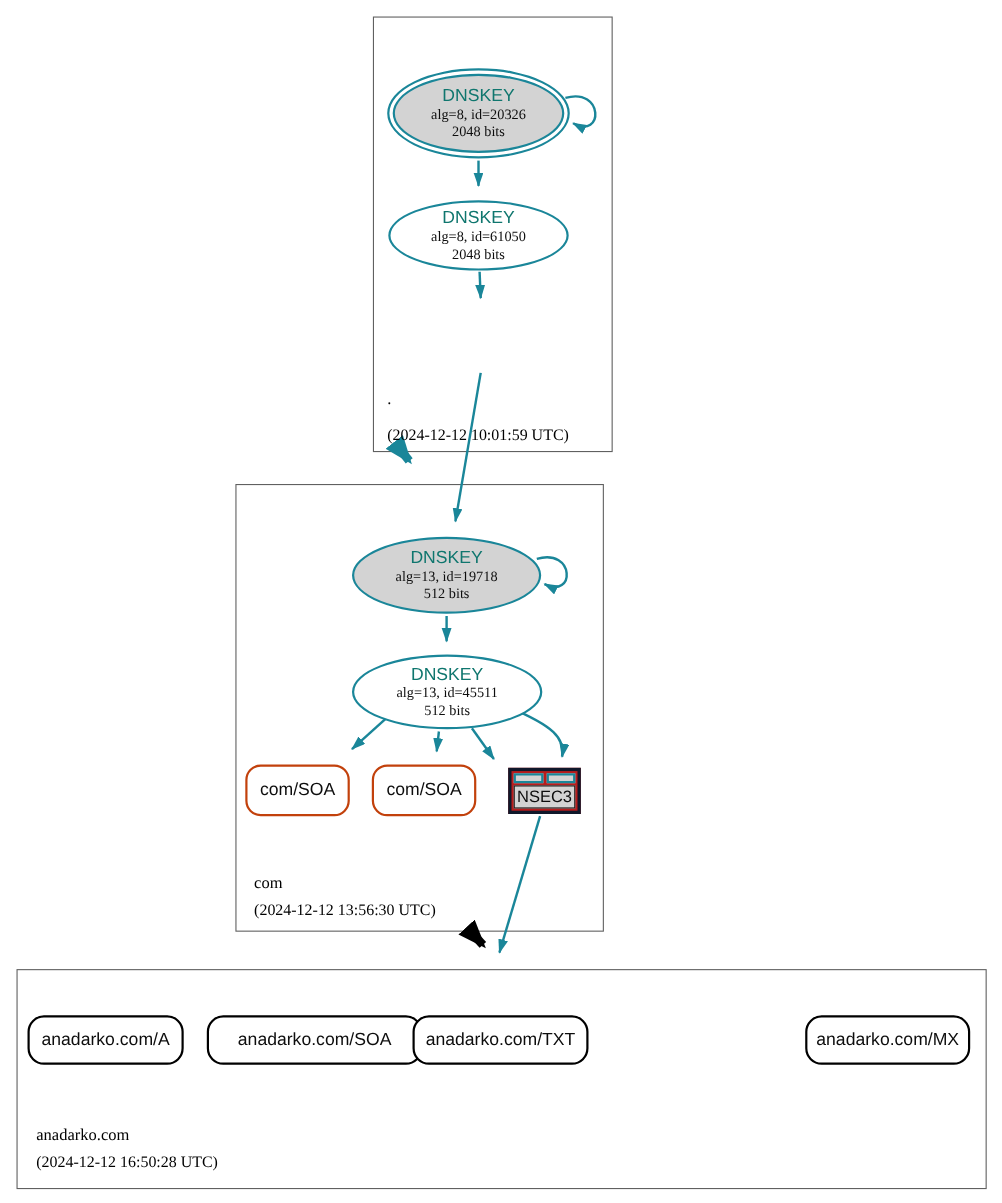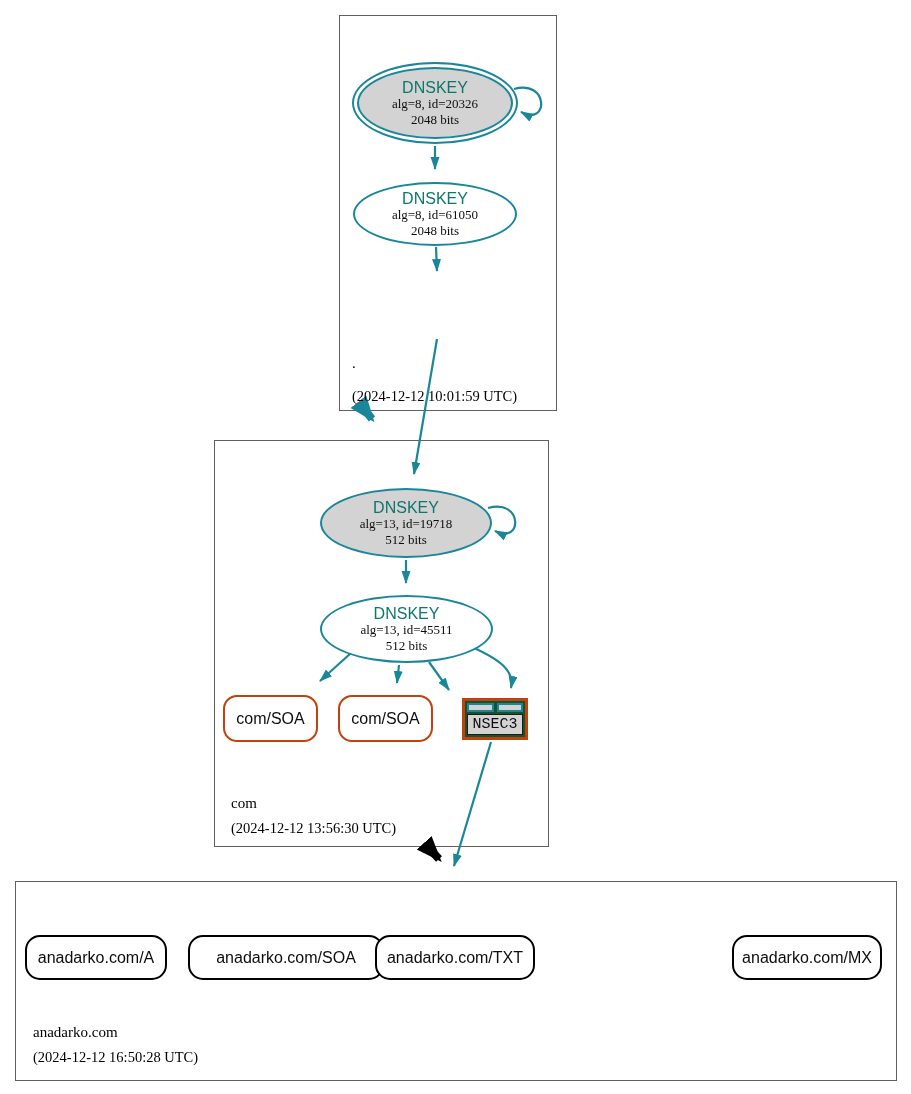--- a/index.html
+++ b/index.html
@@ -35,24 +35,24 @@
     display:flex;flex-direction:column;align-items:center;justify-content:center;
     box-sizing:border-box;text-align:center;
   }
   .node-title{font-size:16px;color:#0f766e;line-height:1.1;}
   .node-sub{font-family:"Liberation Serif",serif;font-size:13px;color:#0d0d0d;line-height:1.18;}
   .rrset{
     position:absolute;border:2px solid #c2410c;border-radius:14px;background:#ffffff;
     display:flex;align-items:center;justify-content:center;box-sizing:border-box;
     font-size:16px;color:#0d0d0d;white-space:nowrap;
   }
-  .rrset.black{border:2px solid #000000;border-radius:15px;margin-top:12px;}
+  .rrset.black{border:2px solid #000000;border-radius:15px;}
   .nsec3{
-    position:absolute;border:3px solid #c2410c;background:#14532d;
-    box-sizing:border-box;padding:2px;font-family:Liberation Mono, monospace;
+    position:absolute;border:3px solid #0f172a;background:#b91c1c;
+    box-sizing:border-box;padding:2px;
   }
   .nsec3-row{display:flex;gap:3px;height:9px;}
   .nsec3-cell{flex:1;border:2px solid #1a8699;background:#d3d3d3;box-sizing:border-box;}
   .nsec3-main{
     margin-top:2px;border:1.5px solid #1c1c1c;background:#d3d3d3;height:21px;
     display:flex;align-items:center;justify-content:center;
     font-size:15px;color:#0d0d0d;box-sizing:border-box;
   }
 </style>
 </head>

